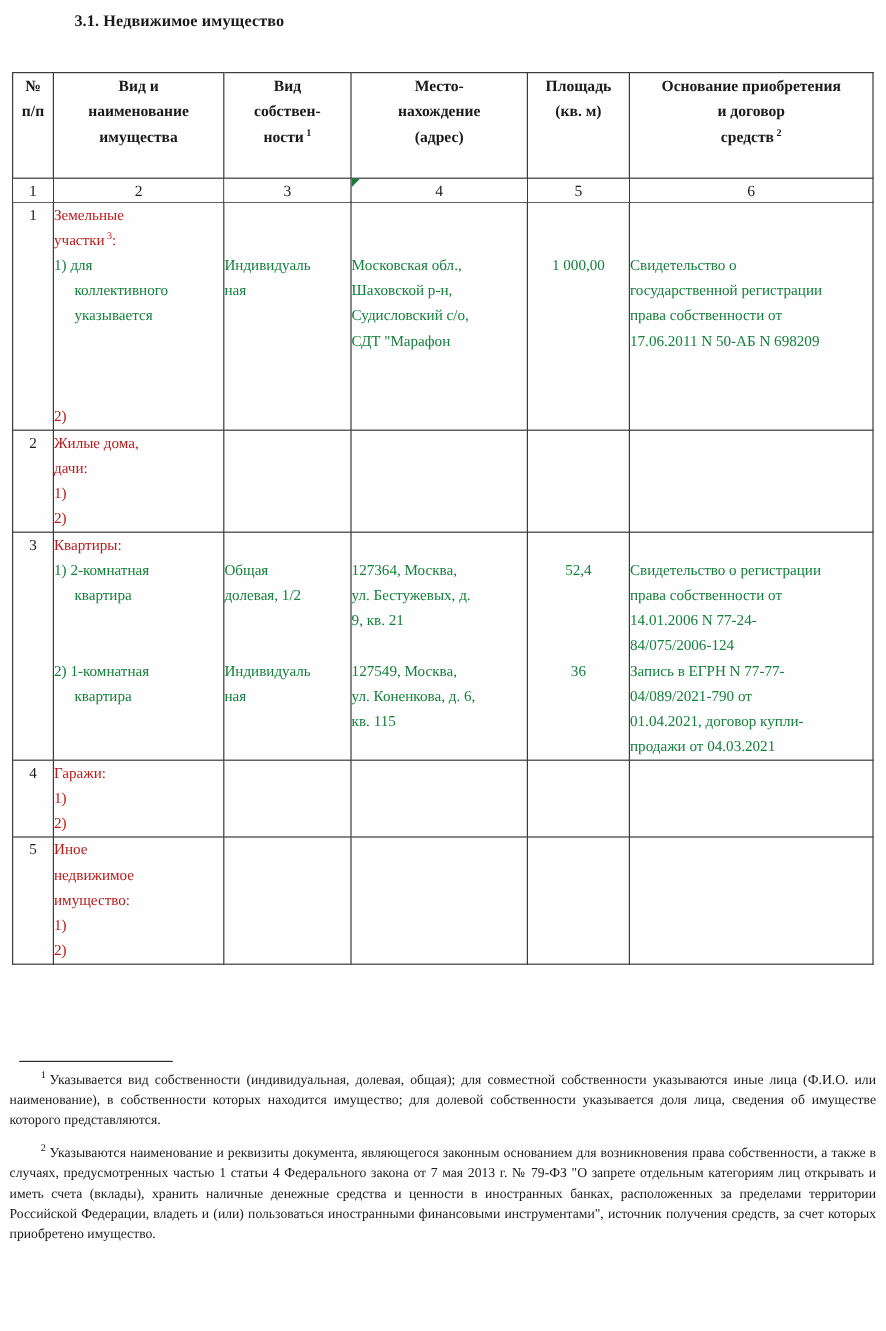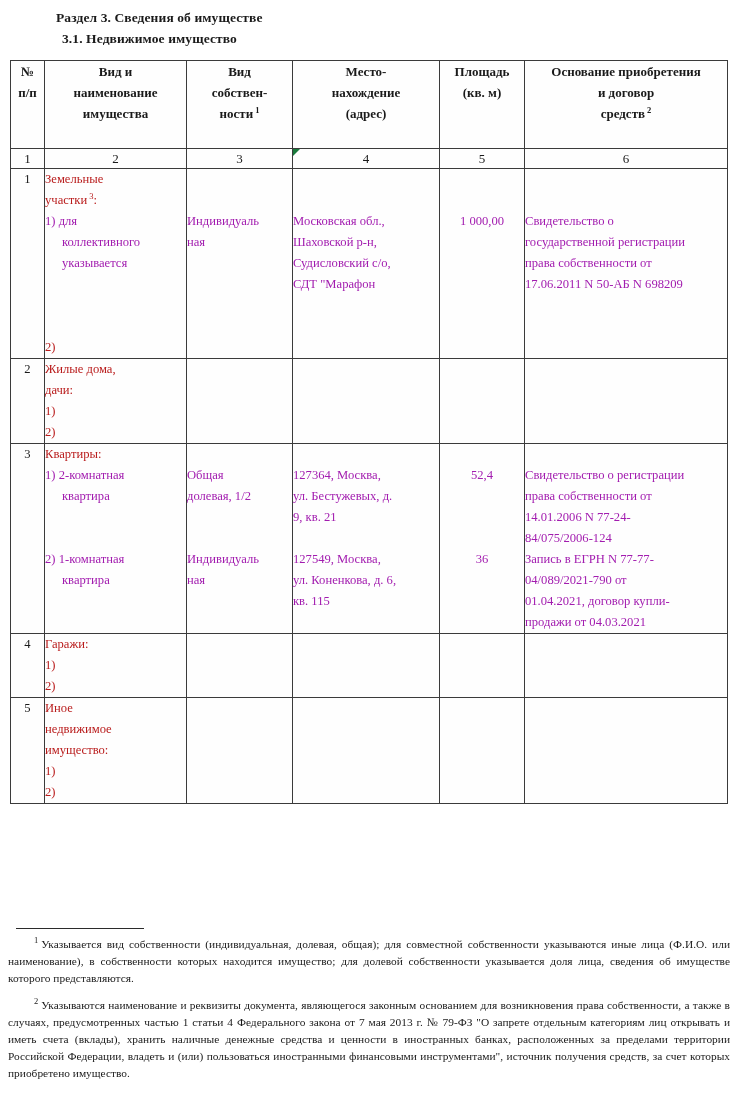--- a/index.html
+++ b/index.html
@@ -88,21 +88,21 @@
     padding: 4px 5px 4px 7px;
     line-height: 21px;
   }
   .cell.num {
     text-align: center;
     padding-left: 0;
     padding-right: 0;
   }
   .cell.center { text-align: center; }
 
-  .red { color: #a21caf; }
+  .red { color: #15803d; }
   .blk { color: #b91c1c; }
 
   .ln { display: block; }
   .indent { display: block; padding-left: 17px; }
   .blank-line { display: block; height: 21px; }
 
   
   .comment-flag {
     position: absolute;
     left: 0;
@@ -110,21 +110,21 @@
     width: 0;
     height: 0;
     border-left: 7px solid #1a7a3c;
     border-bottom: 7px solid transparent;
   }
 
   
   .footnotes {
     position: absolute;
     left: 8px;
-    top: 928px;
+    top: 884px;
     width: 722px;
     font-size: 11.4px;
     line-height: 17.2px;
     text-align: justify;
     color: #1a1a1a;
   }
   .fn-rule {
     width: 128px;
     height: 0;
     border-top: 1.4px solid #2b2b2b;
@@ -139,21 +139,20 @@
     font-size: 8.5px;
     vertical-align: super;
     line-height: 0;
     padding-right: 3px;
   }
 </style>
 </head>
 <body>
 
 <div class="titles">
-  <div class="title-line">Раздел 3. Сведения об имуществе</div>
   <div class="title-line second">3.1. Недвижимое имущество</div>
 </div>
 
 <div class="table-wrap">
   <table class="prop-table">
     <colgroup>
       <col class="c1">
         <col class="c2">
         <col class="c3">
         <col class="c4">

